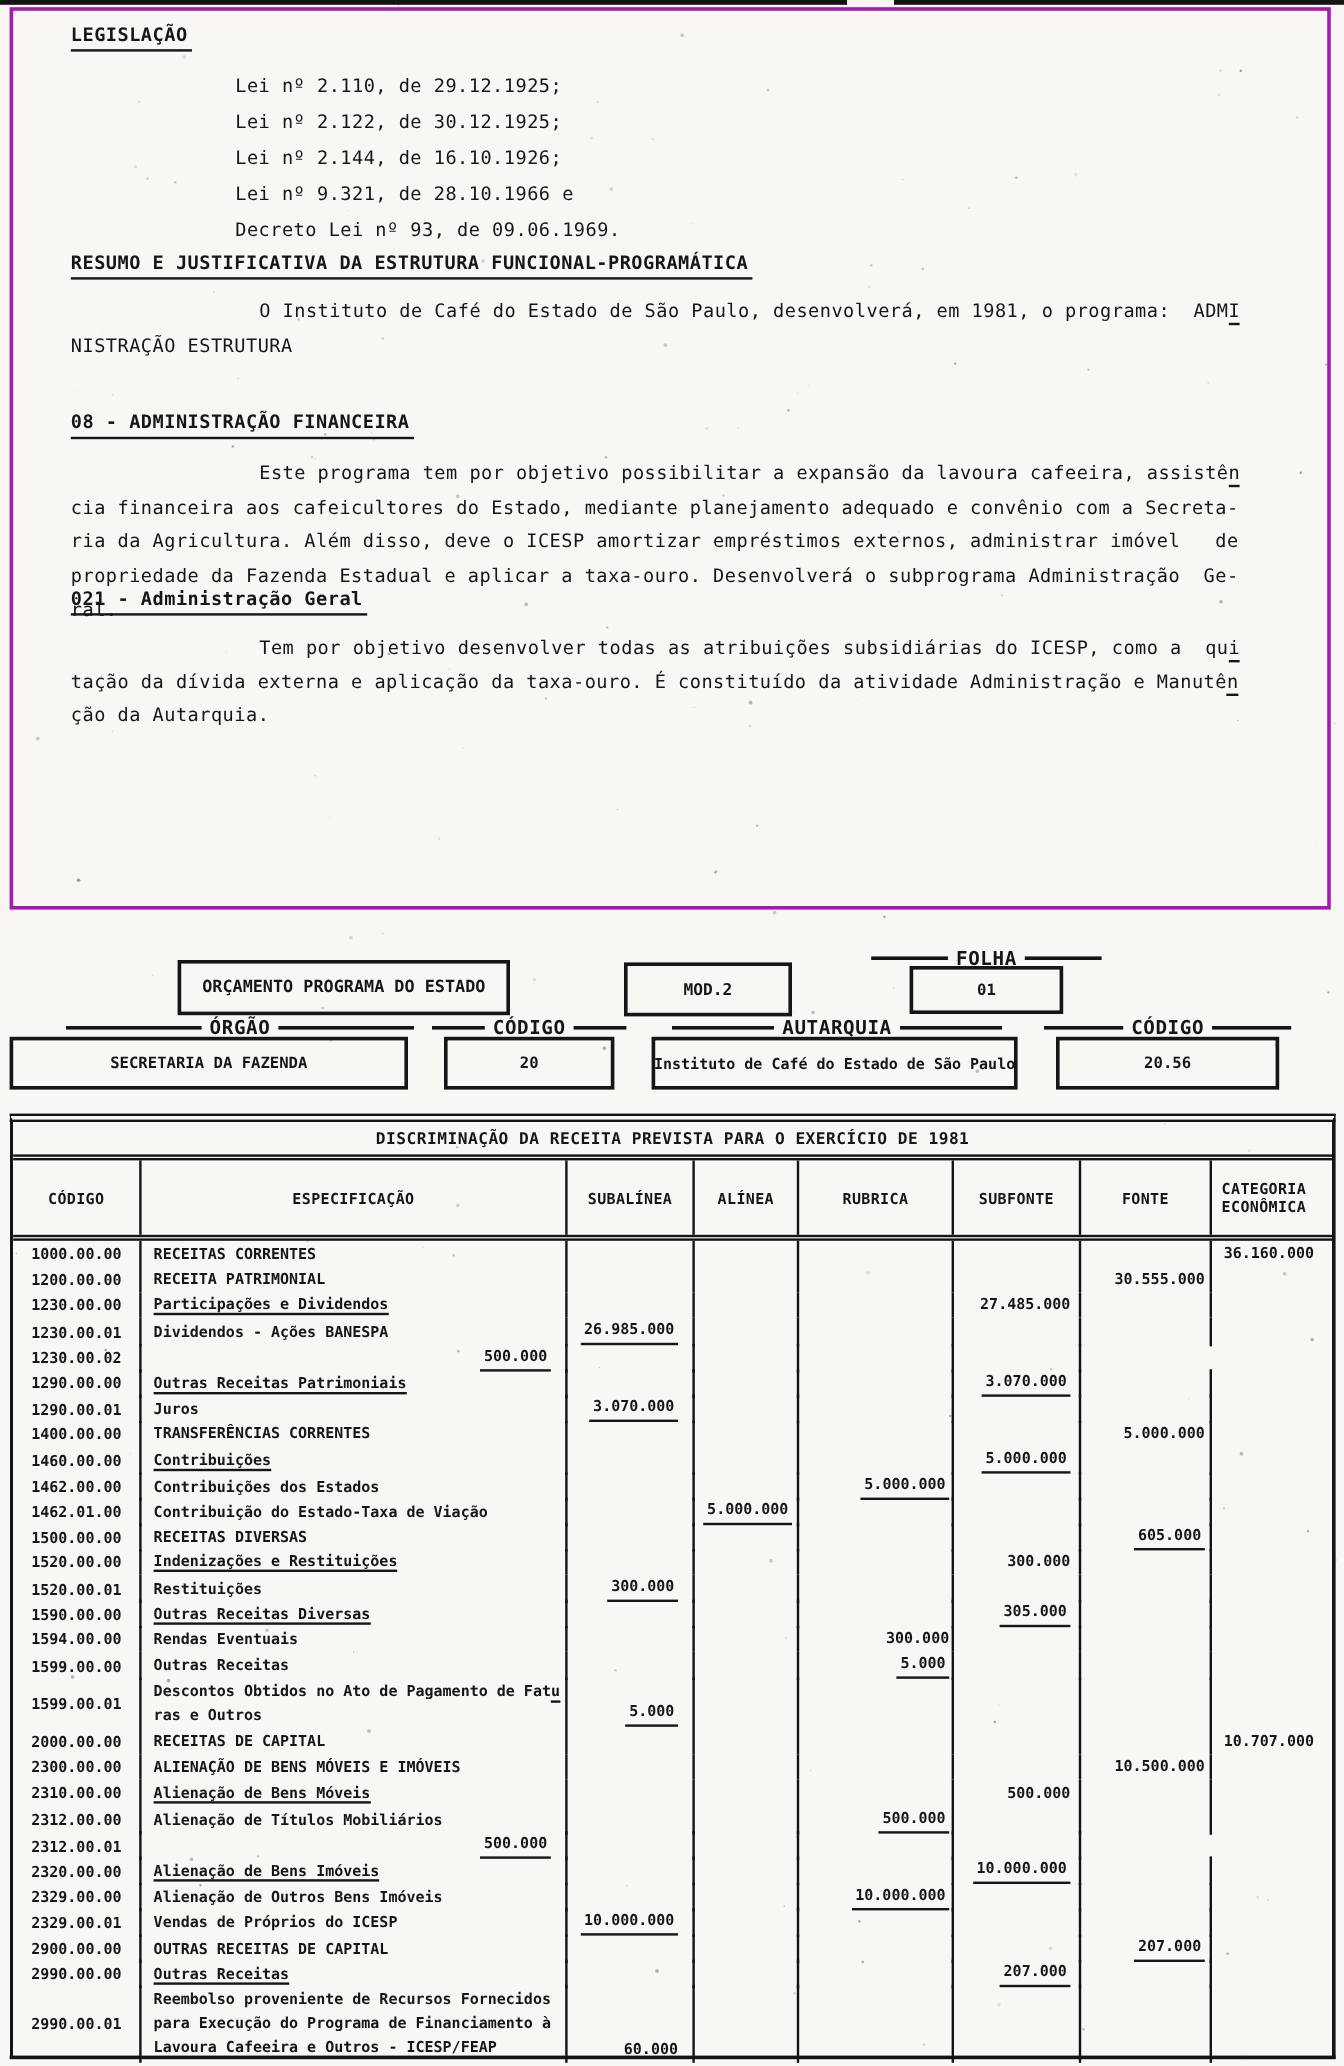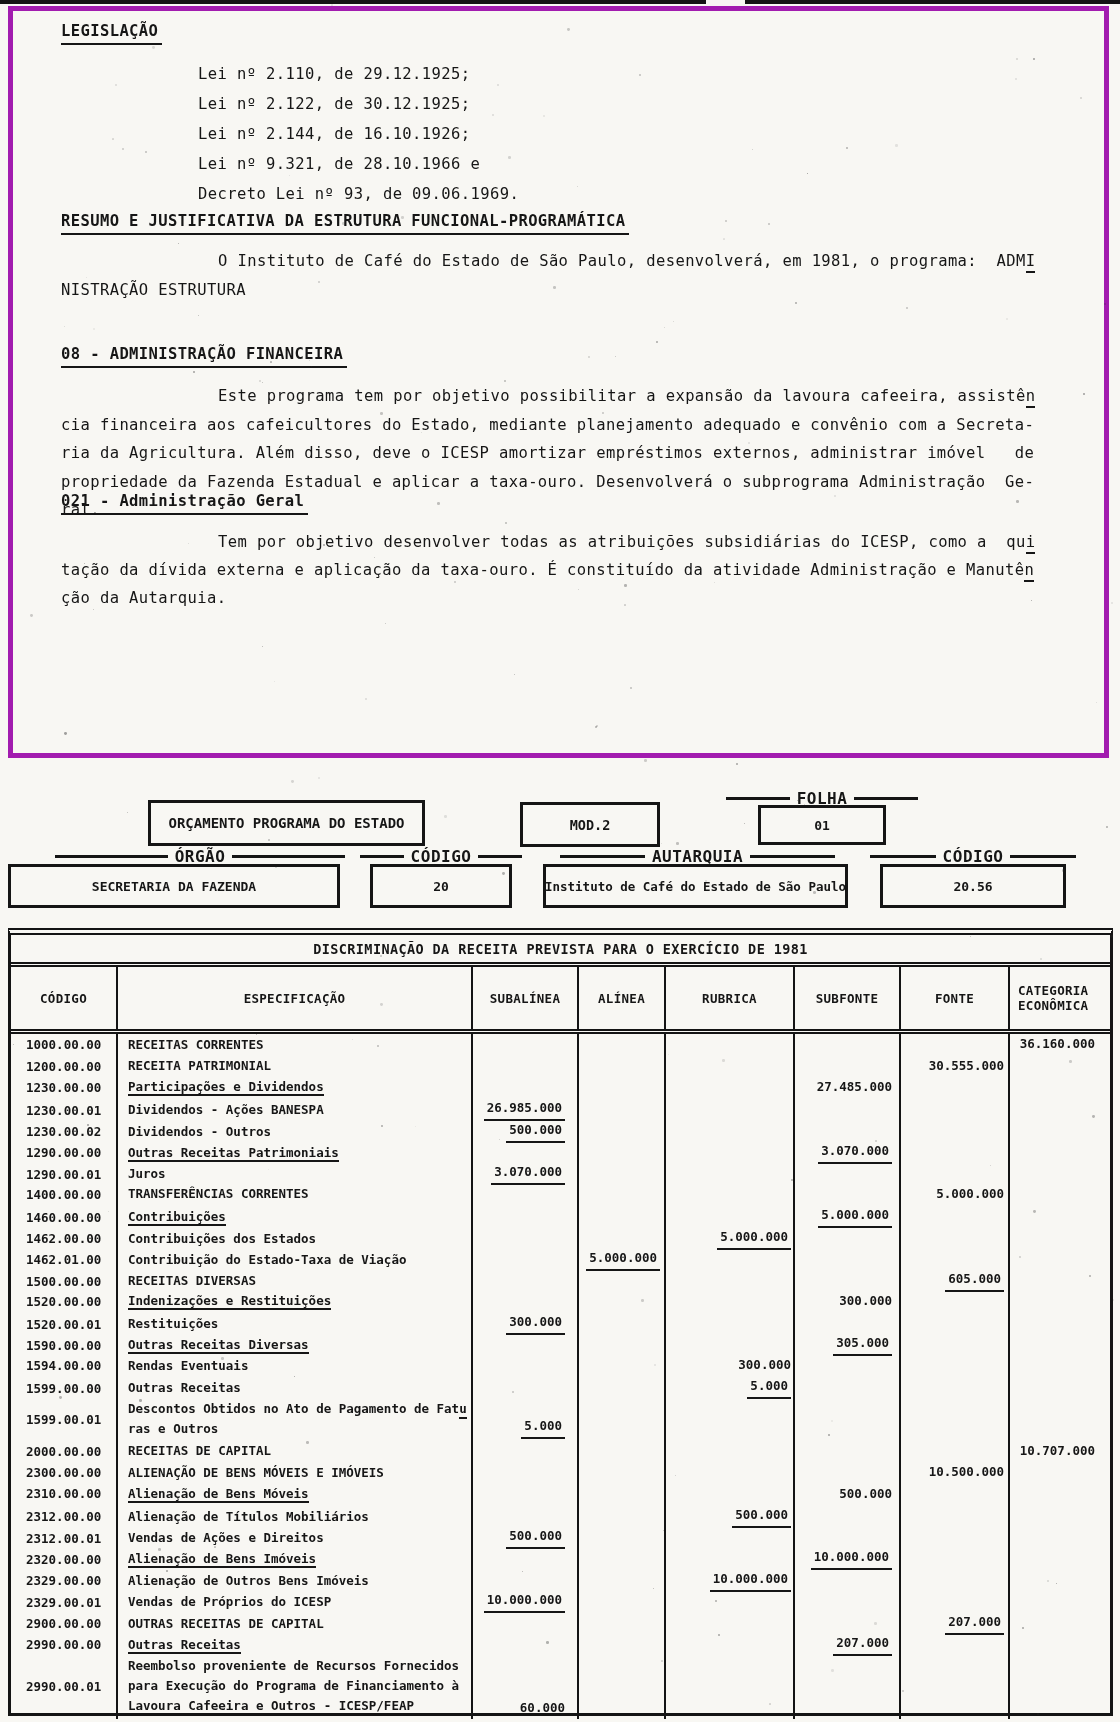--- a/index.html
+++ b/index.html
@@ -6,21 +6,21 @@
   body{background:#e8e6e1;font-family:"DejaVu Sans Mono", monospace;}
   #page{position:relative;width:1120px;height:1722px;background:#f8f7f3;overflow:hidden;
         color:#161616;margin:0 auto;}
   
   .scan-topline{position:absolute;left:0;top:0;width:100%;height:4px;
     background:linear-gradient(90deg,#141414 0 63%,transparent 63% 66.5%,#141414 66.5% 100%);}
   .speck{position:absolute;background:#2a2a2a;border-radius:50%;pointer-events:none;}
 
   
   .doc-frame{position:absolute;left:8px;top:6px;width:1101px;height:752px;
-    border:5px solid #a21caf;box-sizing:border-box;}
+    border:3px solid #a21caf;box-sizing:border-box;}
   .sec{position:absolute;left:48px;right:10px;}
   .heading{display:inline-block;font-size:15.5px;font-weight:bold;letter-spacing:.4px;
     border-bottom:2.5px solid #161616;padding:0 4px 3px 0;white-space:pre;}
   .law-line{white-space:pre;font-size:15.5px;line-height:30px;padding-left:137px;letter-spacing:.4px;}
   .tline{white-space:pre;font-size:15.5px;letter-spacing:.4px;}
   .lh29 .tline{line-height:29px;}
   .lh285 .tline{line-height:28.5px;}
   .lh28 .tline{line-height:28px;}
   .tline.ind{padding-left:157px;}
   .tail{border-bottom:2px solid #161616;padding-bottom:1px;}
@@ -229,23 +229,20 @@
             <span class="num vu">26.985.000</span>
           </div>
           <div class="cell c-val pr-alinea"></div>
           <div class="cell c-val pr-rubrica"></div>
           <div class="cell c-val pr-subfonte"></div>
           <div class="cell c-val pr-fonte"></div>
           <div class="cell c-val pr-cat_econ"></div>
         </div>
         <div class="trow grid8" style="height: 21.4px;">
           <div class="cell c-code">1230.00.02</div>
-          <div class="cell c-spec">
-            <div class="sline">Dividendos - Outros</div>
-          </div>
           <div class="cell c-val pr-subalinea">
             <span class="num vu">500.000</span>
           </div>
           <div class="cell c-val pr-alinea"></div>
           <div class="cell c-val pr-rubrica"></div>
           <div class="cell c-val pr-subfonte"></div>
           <div class="cell c-val pr-fonte"></div>
           <div class="cell c-val pr-cat_econ"></div>
         </div>
         <div class="trow grid8" style="height: 21.4px;">
@@ -482,23 +479,20 @@
           <div class="cell c-val pr-alinea"></div>
           <div class="cell c-val pr-rubrica">
             <span class="num vu">500.000</span>
           </div>
           <div class="cell c-val pr-subfonte"></div>
           <div class="cell c-val pr-fonte"></div>
           <div class="cell c-val pr-cat_econ"></div>
         </div>
         <div class="trow grid8" style="height: 21.4px;">
           <div class="cell c-code">2312.00.01</div>
-          <div class="cell c-spec">
-            <div class="sline">Vendas de Ações e Direitos</div>
-          </div>
           <div class="cell c-val pr-subalinea">
             <span class="num vu">500.000</span>
           </div>
           <div class="cell c-val pr-alinea"></div>
           <div class="cell c-val pr-rubrica"></div>
           <div class="cell c-val pr-subfonte"></div>
           <div class="cell c-val pr-fonte"></div>
           <div class="cell c-val pr-cat_econ"></div>
         </div>
         <div class="trow grid8" style="height: 21.4px;">

